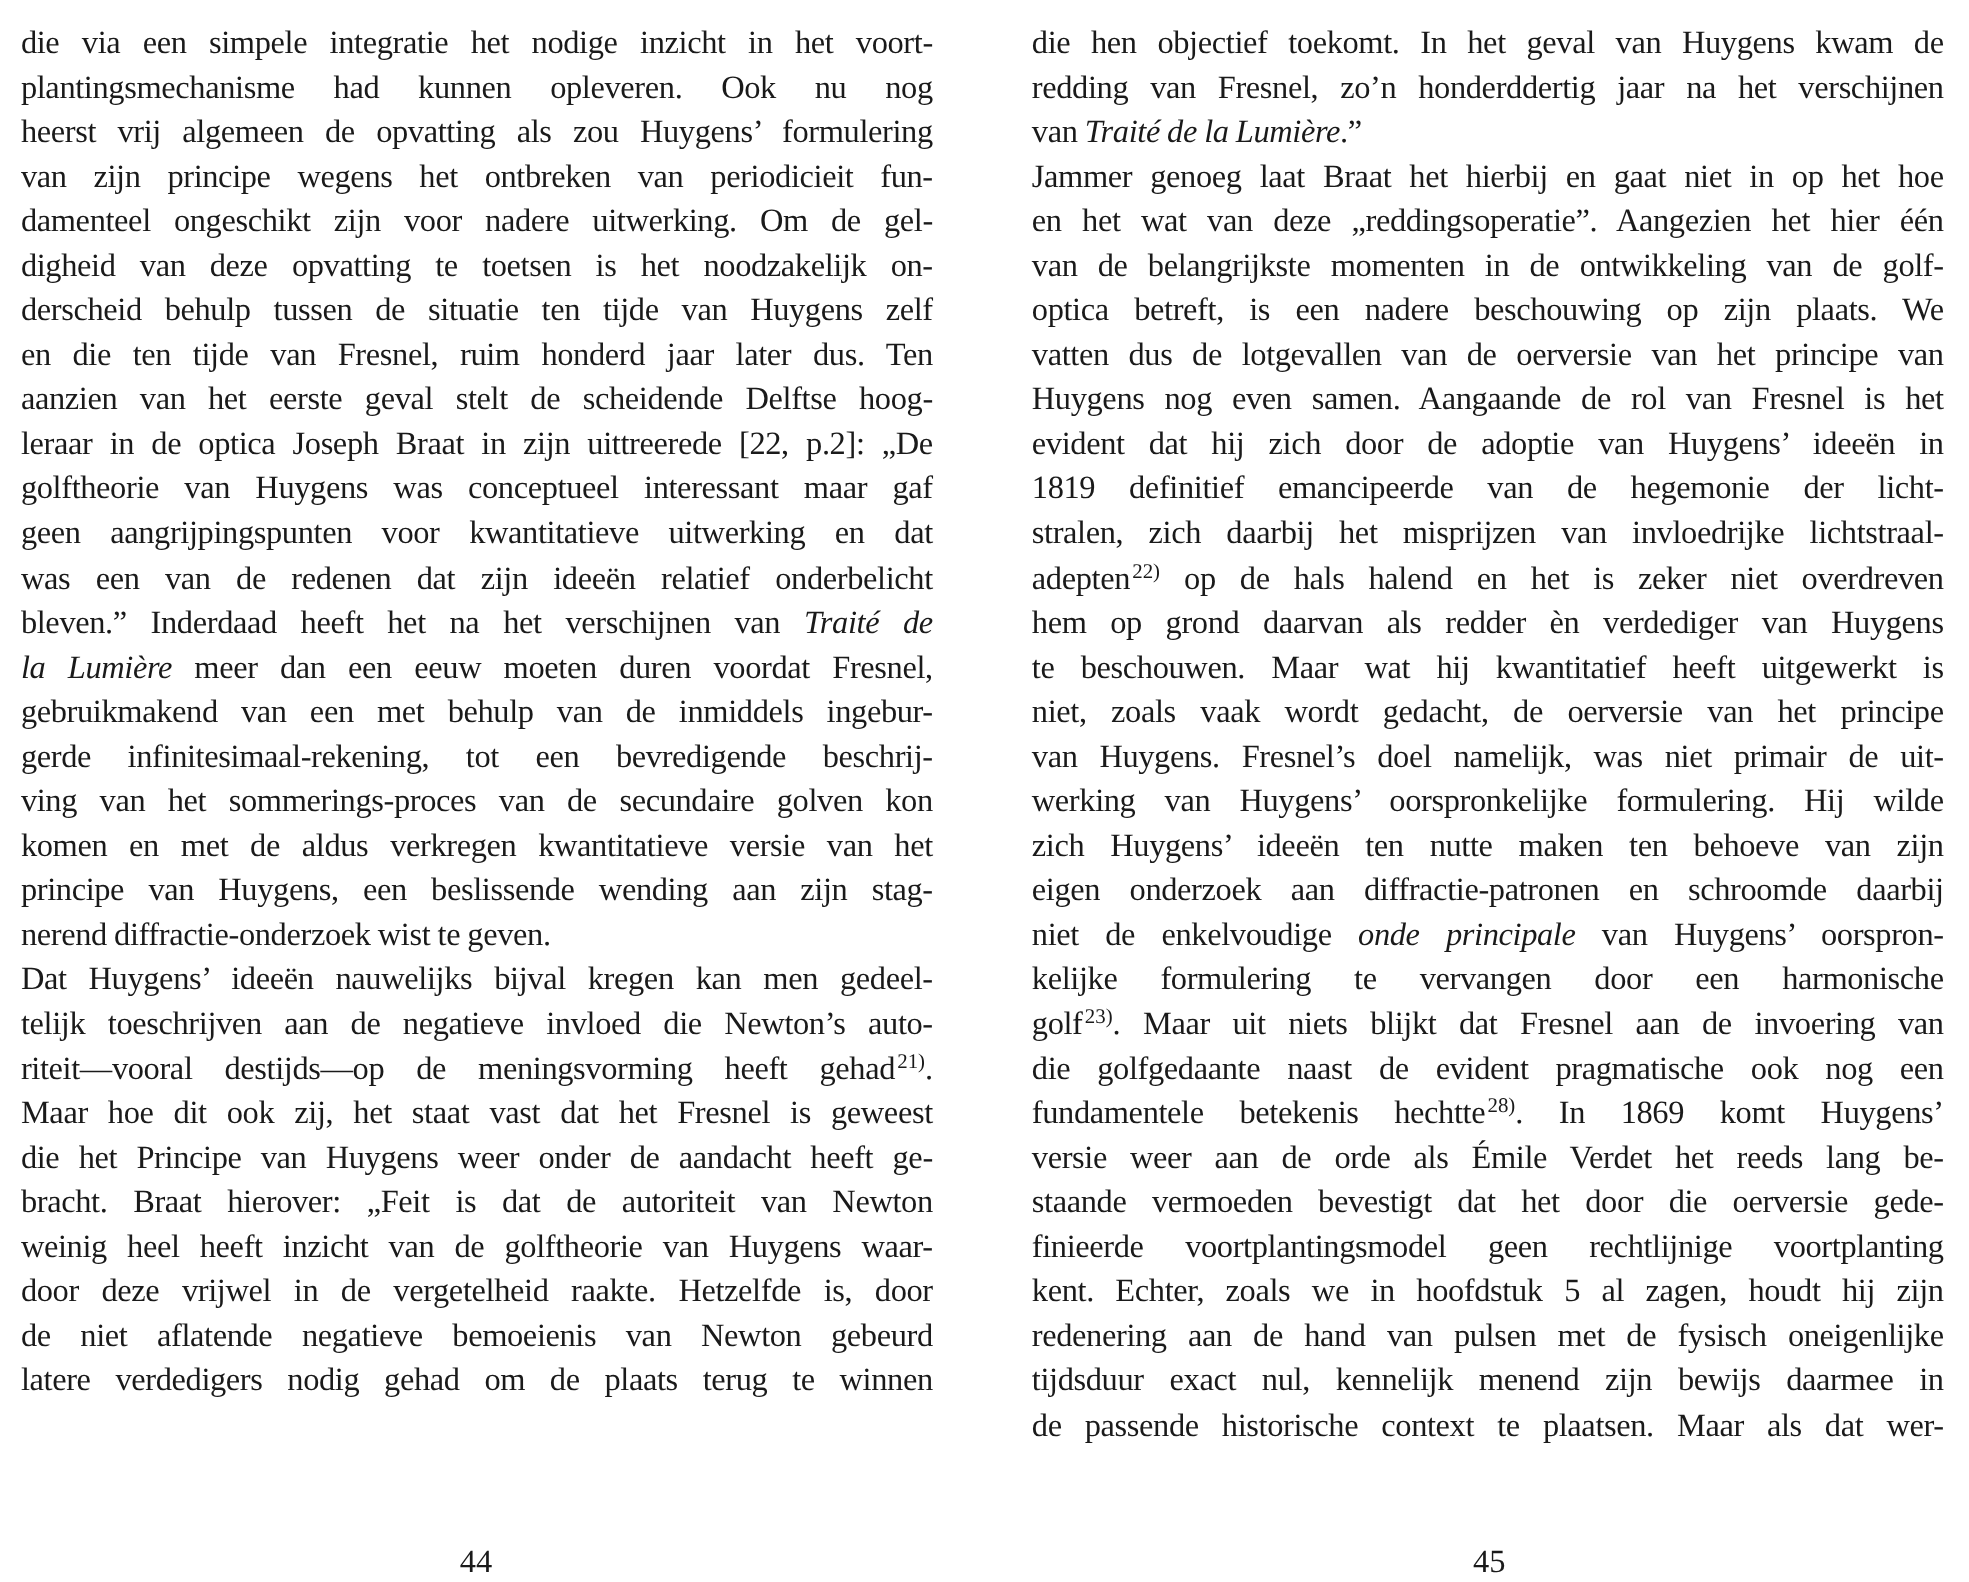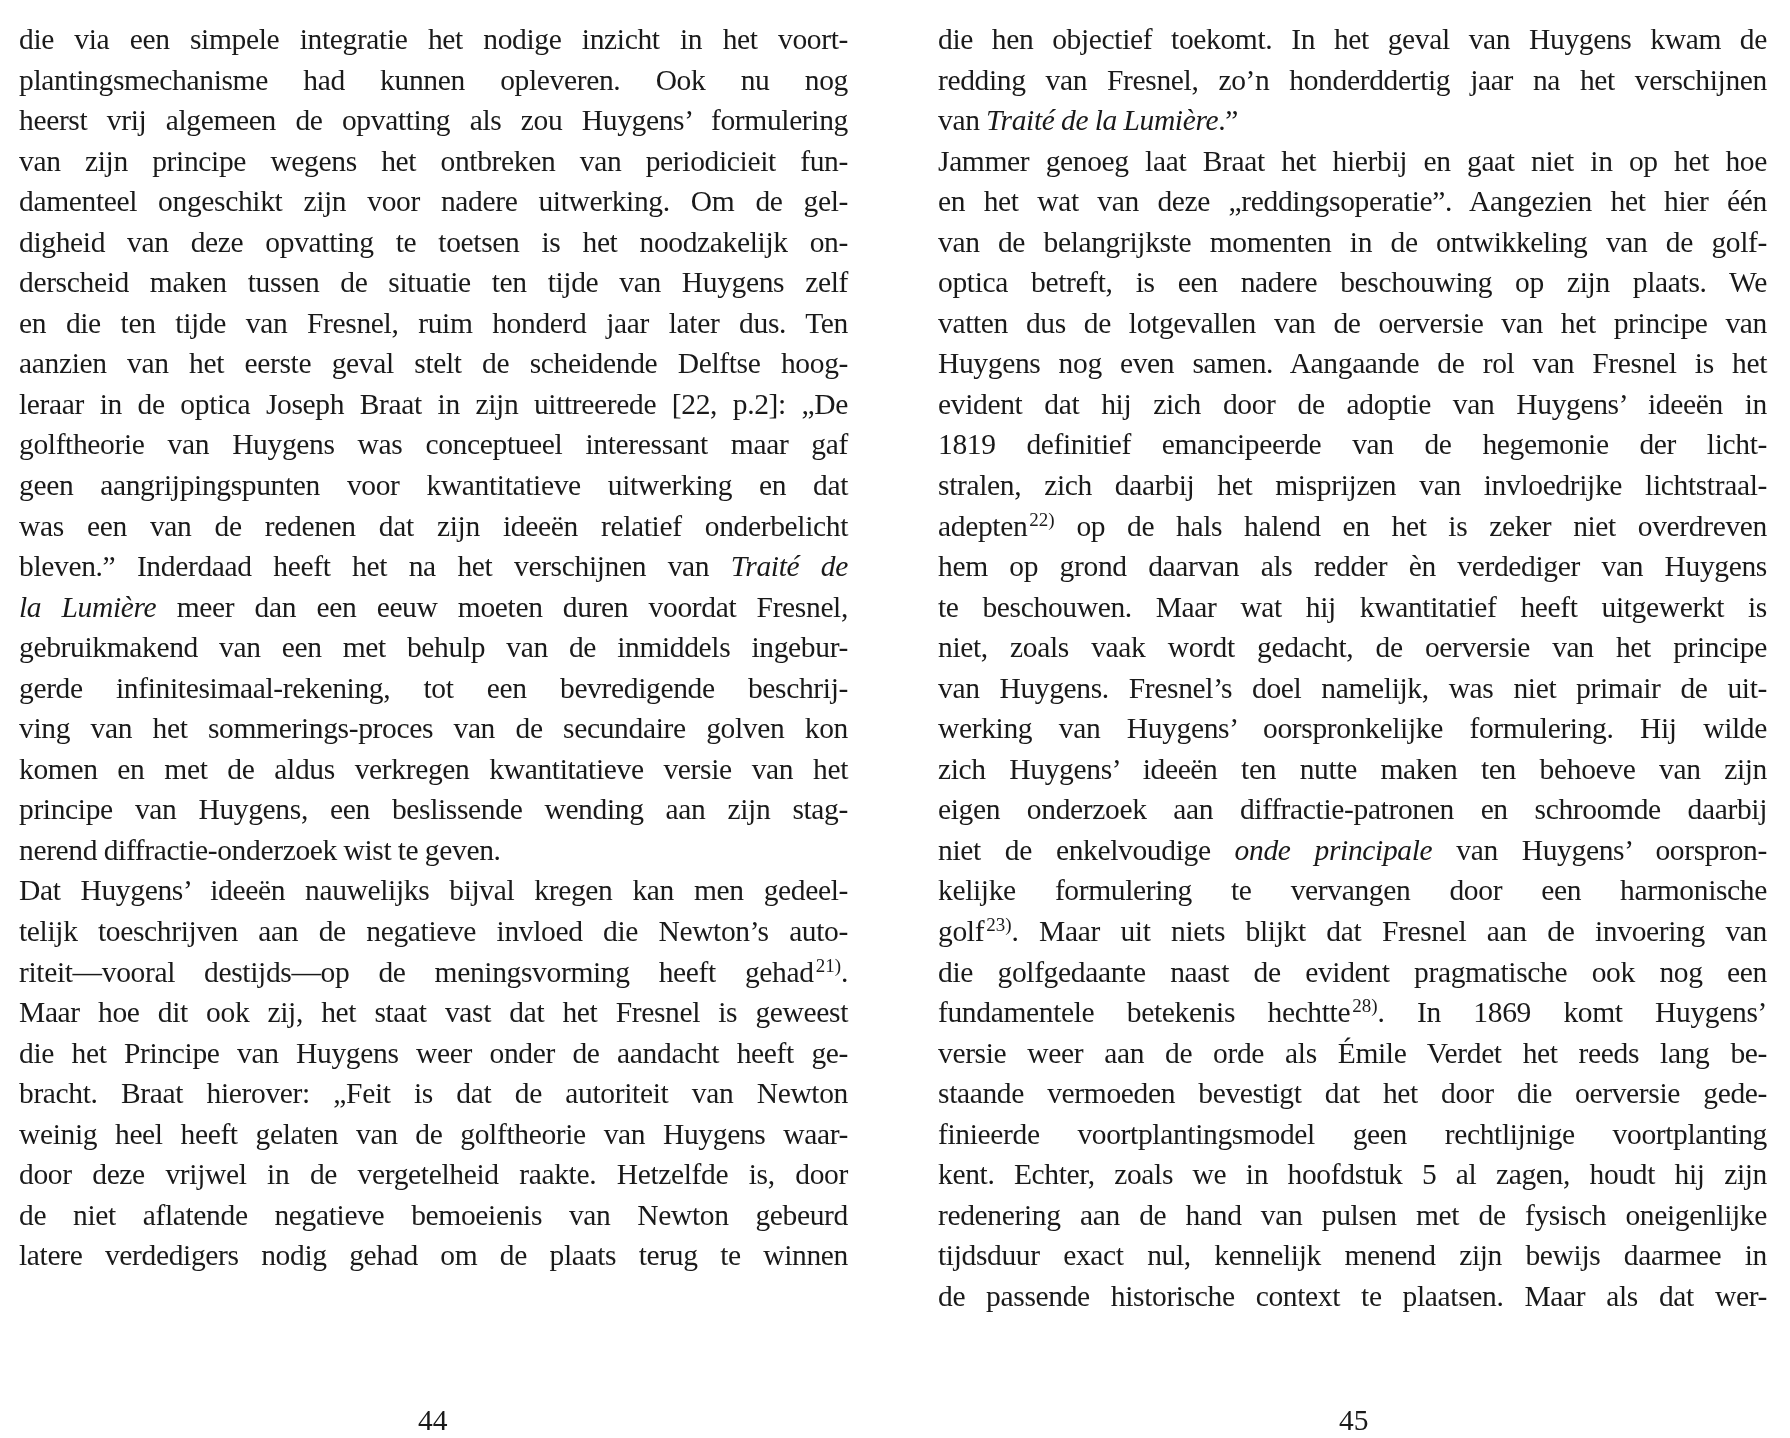--- a/index.html
+++ b/index.html
@@ -58,42 +58,42 @@
 </head>
 <body>
 
 <div id="col-left" class="column">
     <div class="line"><span>die via een simpele integratie het nodige inzicht in het voort-</span></div>
     <div class="line"><span>plantingsmechanisme had kunnen opleveren. Ook nu nog</span></div>
     <div class="line"><span>heerst vrij algemeen de opvatting als zou Huygens’ formulering</span></div>
     <div class="line"><span>van zijn principe wegens het ontbreken van periodicieit fun-</span></div>
     <div class="line"><span>damenteel ongeschikt zijn voor nadere uitwerking. Om de gel-</span></div>
     <div class="line"><span>digheid van deze opvatting te toetsen is het noodzakelijk on-</span></div>
-    <div class="line"><span>derscheid maken tussen de situatie ten tijde van Huygens zelf</span></div>
+    <div class="line"><span>derscheid behulp tussen de situatie ten tijde van Huygens zelf</span></div>
     <div class="line"><span>en die ten tijde van Fresnel, ruim honderd jaar later dus. Ten</span></div>
     <div class="line"><span>aanzien van het eerste geval stelt de scheidende Delftse hoog-</span></div>
     <div class="line"><span>leraar in de optica Joseph Braat in zijn uittreerede [22, p.2]: „De</span></div>
     <div class="line"><span>golftheorie van Huygens was conceptueel interessant maar gaf</span></div>
     <div class="line"><span>geen aangrijpingspunten voor kwantitatieve uitwerking en dat</span></div>
     <div class="line"><span>was een van de redenen dat zijn ideeën relatief onderbelicht</span></div>
     <div class="line"><span>bleven.” Inderdaad heeft het na het verschijnen van </span><span class="it">Traité de</span></div>
     <div class="line"><span class="it">la Lumière</span><span> meer dan een eeuw moeten duren voordat Fresnel,</span></div>
     <div class="line"><span>gebruikmakend van een met behulp van de inmiddels ingebur-</span></div>
     <div class="line"><span>gerde infinitesimaal-rekening, tot een bevredigende beschrij-</span></div>
     <div class="line"><span>ving van het sommerings-proces van de secundaire golven kon</span></div>
     <div class="line"><span>komen en met de aldus verkregen kwantitatieve versie van het</span></div>
     <div class="line"><span>principe van Huygens, een beslissende wending aan zijn stag-</span></div>
     <div class="line last"><span>nerend diffractie-onderzoek wist te geven.</span></div>
     <div class="line"><span>Dat Huygens’ ideeën nauwelijks bijval kregen kan men gedeel-</span></div>
     <div class="line"><span>telijk toeschrijven aan de negatieve invloed die Newton’s auto-</span></div>
     <div class="line"><span>riteit—vooral destijds—op de meningsvorming heeft gehad</span><sup>21)</sup><span>.</span></div>
     <div class="line"><span>Maar hoe dit ook zij, het staat vast dat het Fresnel is geweest</span></div>
     <div class="line"><span>die het Principe van Huygens weer onder de aandacht heeft ge-</span></div>
     <div class="line"><span>bracht. Braat hierover: „Feit is dat de autoriteit van Newton</span></div>
-    <div class="line"><span>weinig heel heeft gelaten van de golftheorie van Huygens waar-</span></div>
+    <div class="line"><span>weinig heel heeft inzicht van de golftheorie van Huygens waar-</span></div>
     <div class="line"><span>door deze vrijwel in de vergetelheid raakte. Hetzelfde is, door</span></div>
     <div class="line"><span>de niet aflatende negatieve bemoeienis van Newton gebeurd</span></div>
     <div class="line"><span>latere verdedigers nodig gehad om de plaats terug te winnen</span></div>
   </div>
 <div id="col-right" class="column">
     <div class="line"><span>die hen objectief toekomt. In het geval van Huygens kwam de</span></div>
     <div class="line"><span>redding van Fresnel, zo’n honderddertig jaar na het verschijnen</span></div>
     <div class="line last"><span>van </span><span class="it">Traité de la Lumière</span><span>.”</span></div>
     <div class="line"><span>Jammer genoeg laat Braat het hierbij en gaat niet in op het hoe</span></div>
     <div class="line"><span>en het wat van deze „reddingsoperatie”. Aangezien het hier één</span></div>

